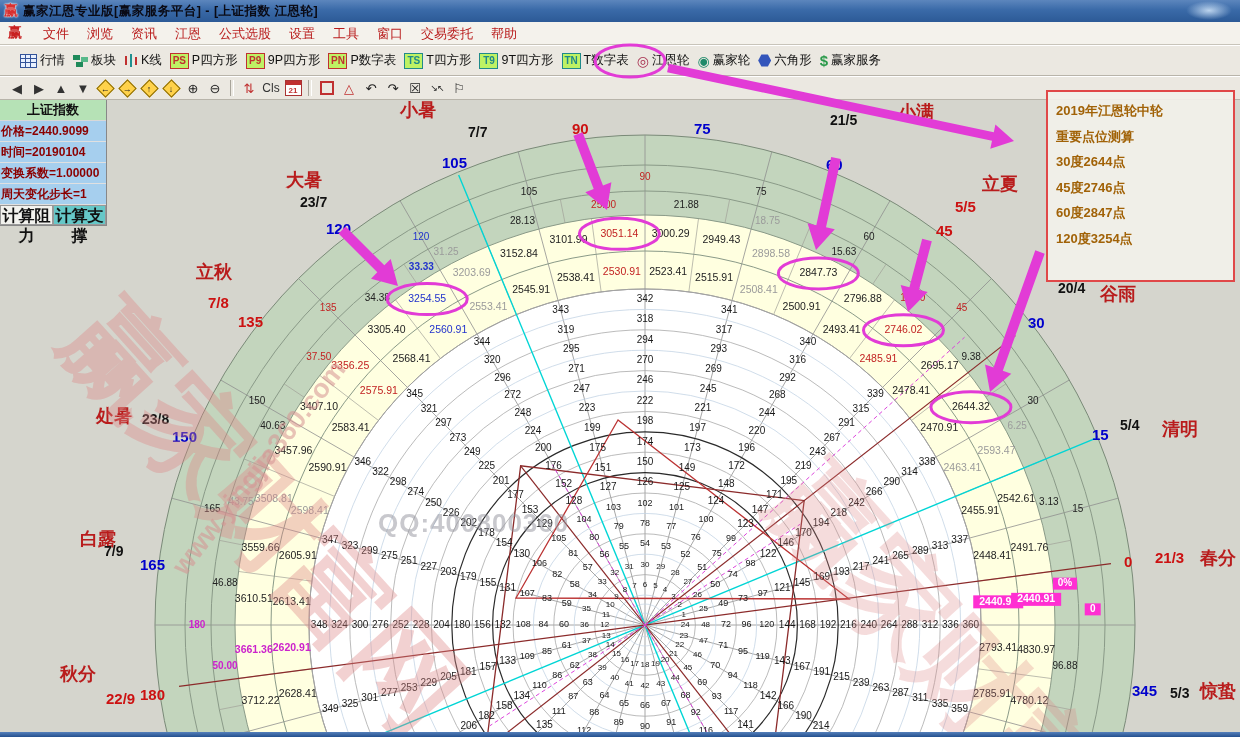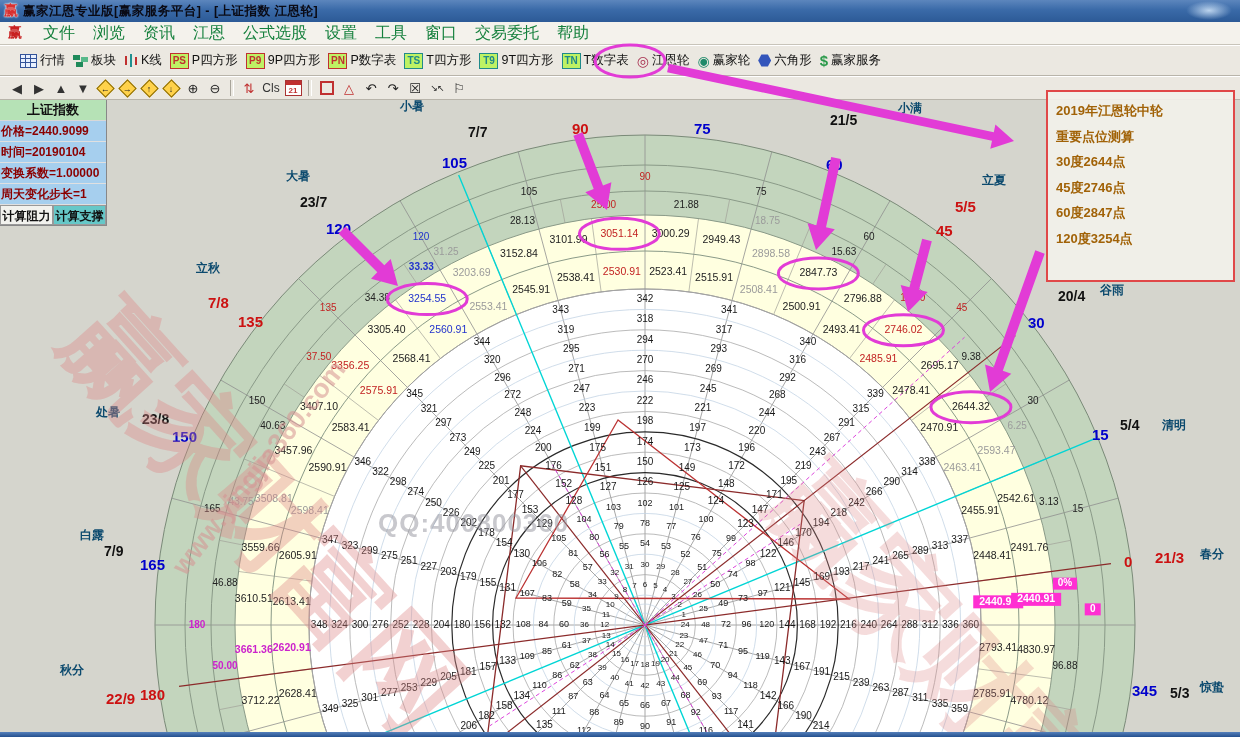--- a/index.html
+++ b/index.html
@@ -8,21 +8,21 @@
   .titlebar{position:absolute;left:0;top:0;width:1240px;height:22px;
     background:linear-gradient(to bottom,#5c86bd 0%,#3a6aa8 45%,#2c5a96 100%);
     display:flex;align-items:center;padding-left:4px;box-sizing:border-box;}
   .titlebar .glow{position:absolute;right:8px;top:1px;width:46px;height:19px;border-radius:8px;
     background:radial-gradient(ellipse at center,rgba(210,230,250,.85),rgba(210,230,250,0) 70%);}
   .title-logo{color:#d83030;font-weight:bold;font-size:14px;text-shadow:0 0 2px #fff, 0 0 2px #fff;margin-right:5px;}
   .title-text{color:#0a0a14;font-size:12.5px;font-weight:bold;letter-spacing:.5px;}
   .menubar{position:absolute;left:0;top:22px;width:1240px;height:23px;background:#f4f2ec;
     border-bottom:1px solid #c8c4ba;display:flex;align-items:center;box-sizing:border-box;}
   .menu-logo{color:#c82020;font-weight:bold;font-size:14px;margin:0 12px 0 8px;}
-  .menu-item{font-size:16px;color:#15803d;padding:2px 9px;cursor:default;}
+  .menu-item{font-size:13px;color:#b91c1c;padding:2px 9px;cursor:default;}
   .tb1{position:absolute;left:0;top:45px;width:1240px;height:31px;background:#ebe8e1;
     border-top:1px solid #fff;border-bottom:1px solid #b8b4aa;display:flex;align-items:center;box-sizing:border-box;padding-left:16px;}
   .tb1 .tool{display:flex;align-items:center;margin:0 4px;font-size:12.5px;color:#111;}
   .tool .ic{display:inline-flex;align-items:center;justify-content:center;margin-right:3px;}
   .boxic{width:17px;height:14px;border:1px solid;font-size:10px;font-weight:bold;background:#bef264;
     display:inline-flex;align-items:center;justify-content:center;}
   .boxic.red{border-color:#c03030;color:#c03030;}
   .boxic.teal{border-color:#1f8a8a;color:#1f8a8a;}
   .ic-grid{width:15px;height:12px;border:1px solid #33539a;
     background:linear-gradient(#33539a,#33539a) 0 3px/15px 1px no-repeat,
@@ -58,30 +58,30 @@
     background:linear-gradient(#c03030,#c03030) 0 0/15px 4px no-repeat,#fff;}
   .dtool.small{font-size:9px;letter-spacing:-1px;}
   .dtool.cls{font-size:12px;color:#333;}
   
   .panel{position:absolute;left:0;top:100px;width:106px;z-index:30;background:#e8e8e2;
     border-right:1px solid #888;border-bottom:1px solid #888;font-weight:bold;}
   .p-title{height:20px;background:#b6e2b6;color:#111;font-size:13px;text-align:center;line-height:20px;border-bottom:1px solid #d8d8d8;}
   .p-row{height:20px;background:#a6cfee;color:#8b0000;font-size:12px;line-height:20px;padding-left:1px;
     border-bottom:1px solid #e0e0e0;white-space:nowrap;overflow:hidden;}
   .p-btns{display:flex;height:20px;}
-  .p-btns span{flex:1;font-size:12px;text-align:center;line-height:20px;color:#111;background:#f2f2ee;border:1px solid #999;}
+  .p-btns span{flex:1;font-size:16px;text-align:center;line-height:20px;color:#111;background:#f2f2ee;border:1px solid #999;}
   .p-btns span.teal{background:#66c8c8;}
   
   .chart{position:absolute;left:0;top:100px;width:1240px;height:633px;background:#d5d5cd;overflow:hidden;}
   #wheel-svg{position:absolute;left:0;top:0;}
   .olabel{position:absolute;font-weight:bold;white-space:nowrap;pointer-events:none;}
   .olabel.b{color:#0000cc;font-size:15px;}
   .olabel.r{color:#cc1111;font-size:15px;}
   .olabel.k{color:#111;font-size:14px;}
-  .olabel.g{color:#0c4a6e;font-size:12px;}
+  .olabel.g{color:#b91c1c;font-size:18px;}
   
   .wm{position:absolute;pointer-events:none;white-space:nowrap;font-weight:bold;z-index:20;}
   .wm-brand{font-size:110px;color:rgba(222,135,135,.38);transform-origin:0 0;transform:rotate(48deg);letter-spacing:-4px;}
   .wm-url{font-size:27px;color:rgba(214,145,145,.55);transform-origin:0 0;transform:rotate(-52deg);}
   .wm-qq{font-size:26px;color:rgba(145,145,155,.5);letter-spacing:1px;}
   
   .note-box{position:absolute;left:1046px;top:90px;width:189px;height:192px;z-index:40;
     border:2px solid #e04848;background:rgba(242,241,234,.92);box-sizing:border-box;padding:6px 8px;}
   .note-line{color:#a16207;font-size:13px;font-weight:bold;line-height:25.5px;white-space:nowrap;}
   #anno-svg{position:absolute;left:0;top:0;z-index:50;pointer-events:none;}
@@ -875,21 +875,21 @@
       <div class="olabel g" style="left: 400px; top: -2px;">小暑</div>
       <div class="olabel k" style="left: 468px; top: 24px;">7/7</div>
       <div class="olabel r" style="left: 572px; top: 20px;">90</div>
       <div class="olabel b" style="left: 694px; top: 20px;">75</div>
       <div class="olabel k" style="left: 830px; top: 12px;">21/5</div>
       <div class="olabel g" style="left: 898px; top: 0px;">小满</div>
       <div class="olabel b" style="left: 826px; top: 56px;">60</div>
       <div class="olabel g" style="left: 982px; top: 72px;">立夏</div>
       <div class="olabel r" style="left: 955px; top: 98px;">5/5</div>
       <div class="olabel r" style="left: 936px; top: 122px;">45</div>
-      <div class="olabel k" style="left: 1058px; top: 188px;">20/4</div>
+      <div class="olabel k" style="left: 1058px; top: 180px;">20/4</div>
       <div class="olabel b" style="left: 1028px; top: 214px;">30</div>
       <div class="olabel g" style="left: 1100px; top: 182px;">谷雨</div>
       <div class="olabel k" style="left: 1120px; top: 317px;">5/4</div>
       <div class="olabel g" style="left: 1162px; top: 317px;">清明</div>
       <div class="olabel b" style="left: 1092px; top: 326px;">15</div>
       <div class="olabel r" style="left: 1124px; top: 453px;">0</div>
       <div class="olabel r" style="left: 1155px; top: 449px;">21/3</div>
       <div class="olabel g" style="left: 1200px; top: 446px;">春分</div>
       <div class="olabel b" style="left: 1132px; top: 582px;">345</div>
       <div class="olabel k" style="left: 1170px; top: 585px;">5/3</div>

